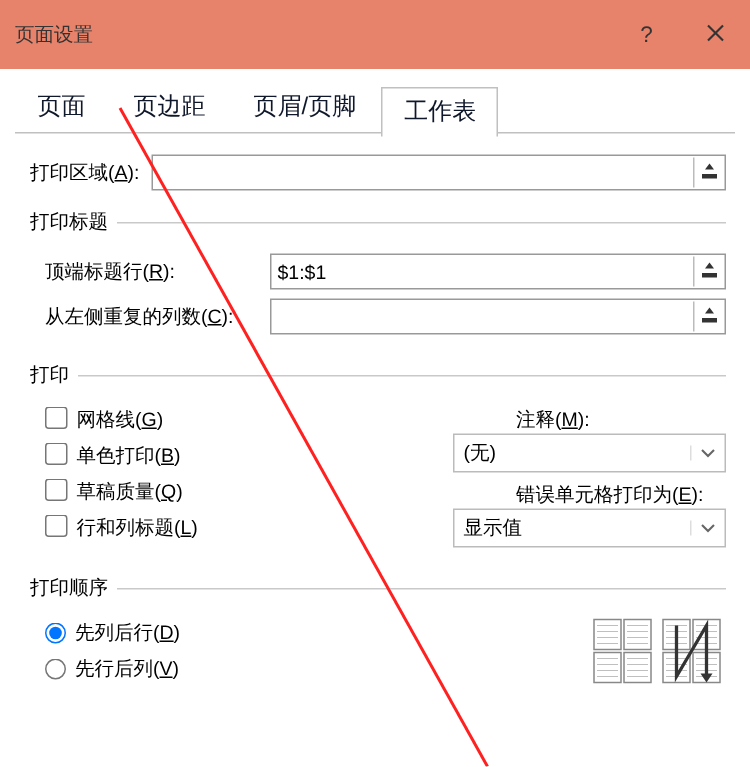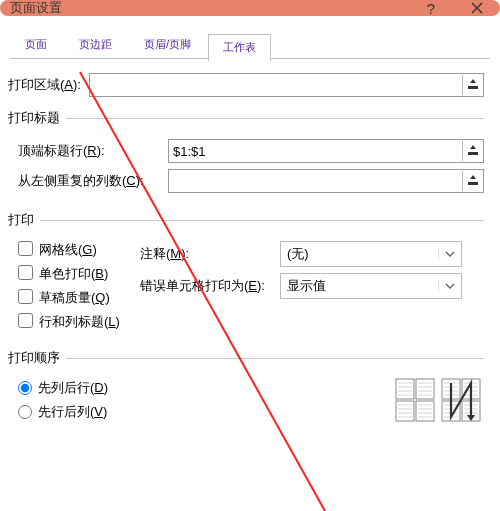--- a/index.html
+++ b/index.html
@@ -1,43 +1,43 @@
 <!DOCTYPE html>
 <html><head>
 <meta charset="utf-8">
 <style>
   html,body{margin:0;padding:0;font-family:"Microsoft YaHei","SimSun",Arial,sans-serif;font-size:13px;color:#000;background:#fff;}
   .window{width:500px;box-sizing:border-box;}
-  .titlebar{display:flex;align-items:center;background:#e6836a;color:#333;height:16px;border-radius:12px;}
+  .titlebar{display:flex;align-items:center;background:#e6836a;color:#333;height:46px;}
   .titlebar .title{flex:0 0 auto;padding-left:10px;font-size:13px;}
   .titlebar .spacer{flex:1 1 auto;}
   .titlebar .tbtn{width:46px;height:30px;display:flex;align-items:center;justify-content:center;font-size:15px;color:#333;}
   .tabbar{display:flex;align-items:flex-end;margin:14px 10px 0 10px;border-bottom:1px solid #c0c0c0;height:28px;}
-  .tab{padding:5px 14px 6px 14px;font-size:11px;border:1px solid transparent;border-bottom:none;margin-right:2px;color:#4c1d95;}
+  .tab{padding:5px 14px 6px 14px;font-size:16px;border:1px solid transparent;border-bottom:none;margin-right:2px;color:#0f172a;}
   .tab.active{border-color:#c0c0c0;background:#fff;position:relative;top:3px;}
-  .content{padding:8px 16px 8px 8px;}
+  .content{padding:8px 16px 8px 20px;}
   .row{display:flex;align-items:center;margin:6px 0;}
   .label{white-space:nowrap;}
   .inputbox{display:flex;align-items:center;border:1px solid #999;height:22px;flex:1;background:#fff;}
   .inputbox input{flex:1;border:none;outline:none;height:38px;padding:0 4px;font-size:13px;background:transparent;}
   .inputbox .collapse{width:20px;height:20px;display:flex;align-items:center;justify-content:center;border-left:1px solid #bbb;}
   .combo{display:flex;align-items:center;border:1px solid #bbb;height:24px;background:#fff;width:180px;}
   .combo .combo-text{flex:1;padding:0 6px;}
   .combo .chev{width:22px;display:flex;align-items:center;justify-content:center;border-left:1px solid #ddd;color:#666;}
   fieldset.group{border:none;border-top:1px solid #c9c9c9;margin:12px 0 4px 0;padding:6px 0 0 0;}
   fieldset.group>legend{padding:0 6px 0 0;font-size:13px;}
   .chkrow{display:flex;align-items:flex-start;margin:6px 0 6px 10px;}
   .chkrow input[type=checkbox]{width:15px;height:15px;margin:0 6px 0 0;}
   .radiorow{display:flex;align-items:center;margin:6px 0 6px 10px;}
   .radiorow input[type=radio]{width:14px;height:14px;margin:0 6px 0 0;}
   .u{text-decoration:underline;}
   .print-cols{display:flex;}
   .print-left{width:132px;}
   .print-right{flex:1;}
-  .print-right .row{align-items:center;}
+  .print-right .row{align-items:flex-end;flex-direction:column;}
   .print-right .label{width:140px;}
   .order-row{display:flex;align-items:flex-start;justify-content:space-between;}
   .order-left{width:130px;}
   svg.chevdown{width:10px;height:10px;}
   svg.collapse-icon{width:12px;height:12px;}
   .annotation-line{position:absolute;left:0;top:0;width:500px;height:511px;pointer-events:none;}
 </style>
 </head>
 <body>
 

